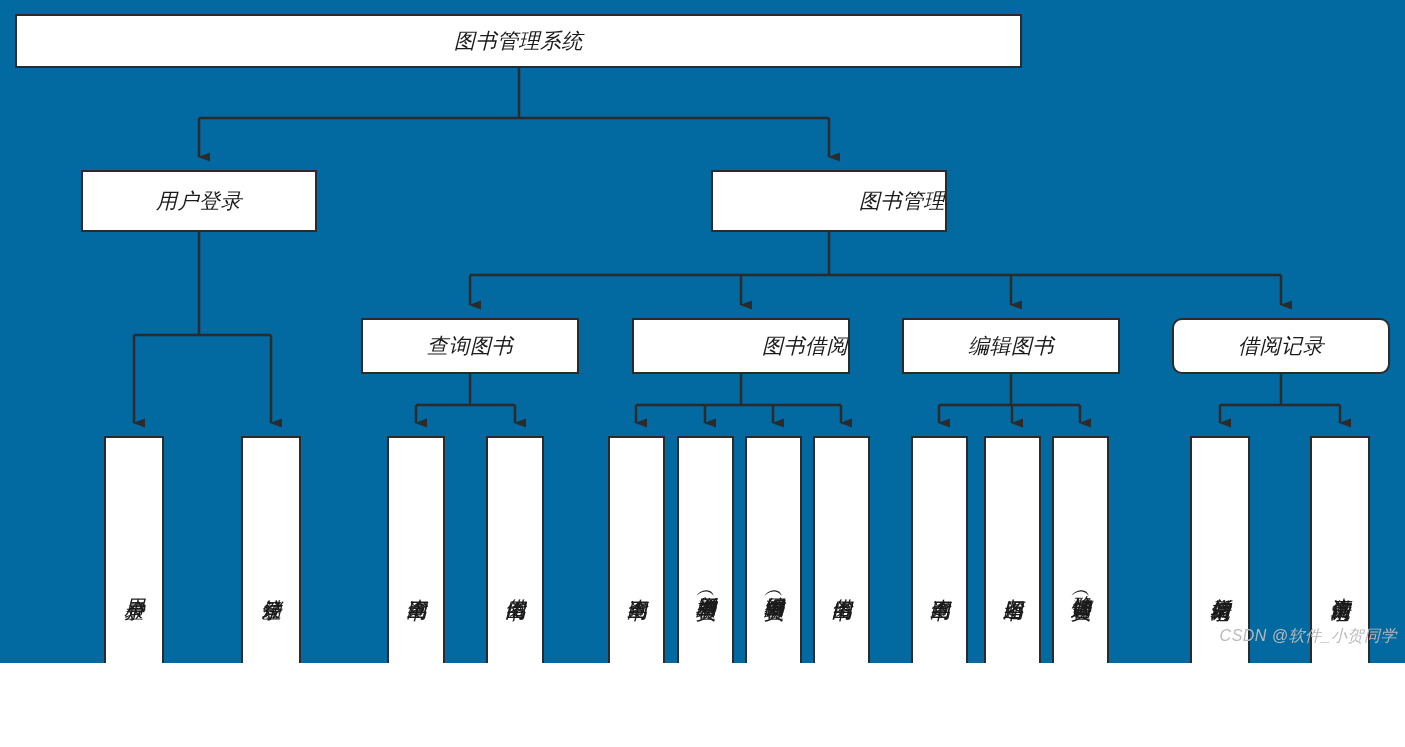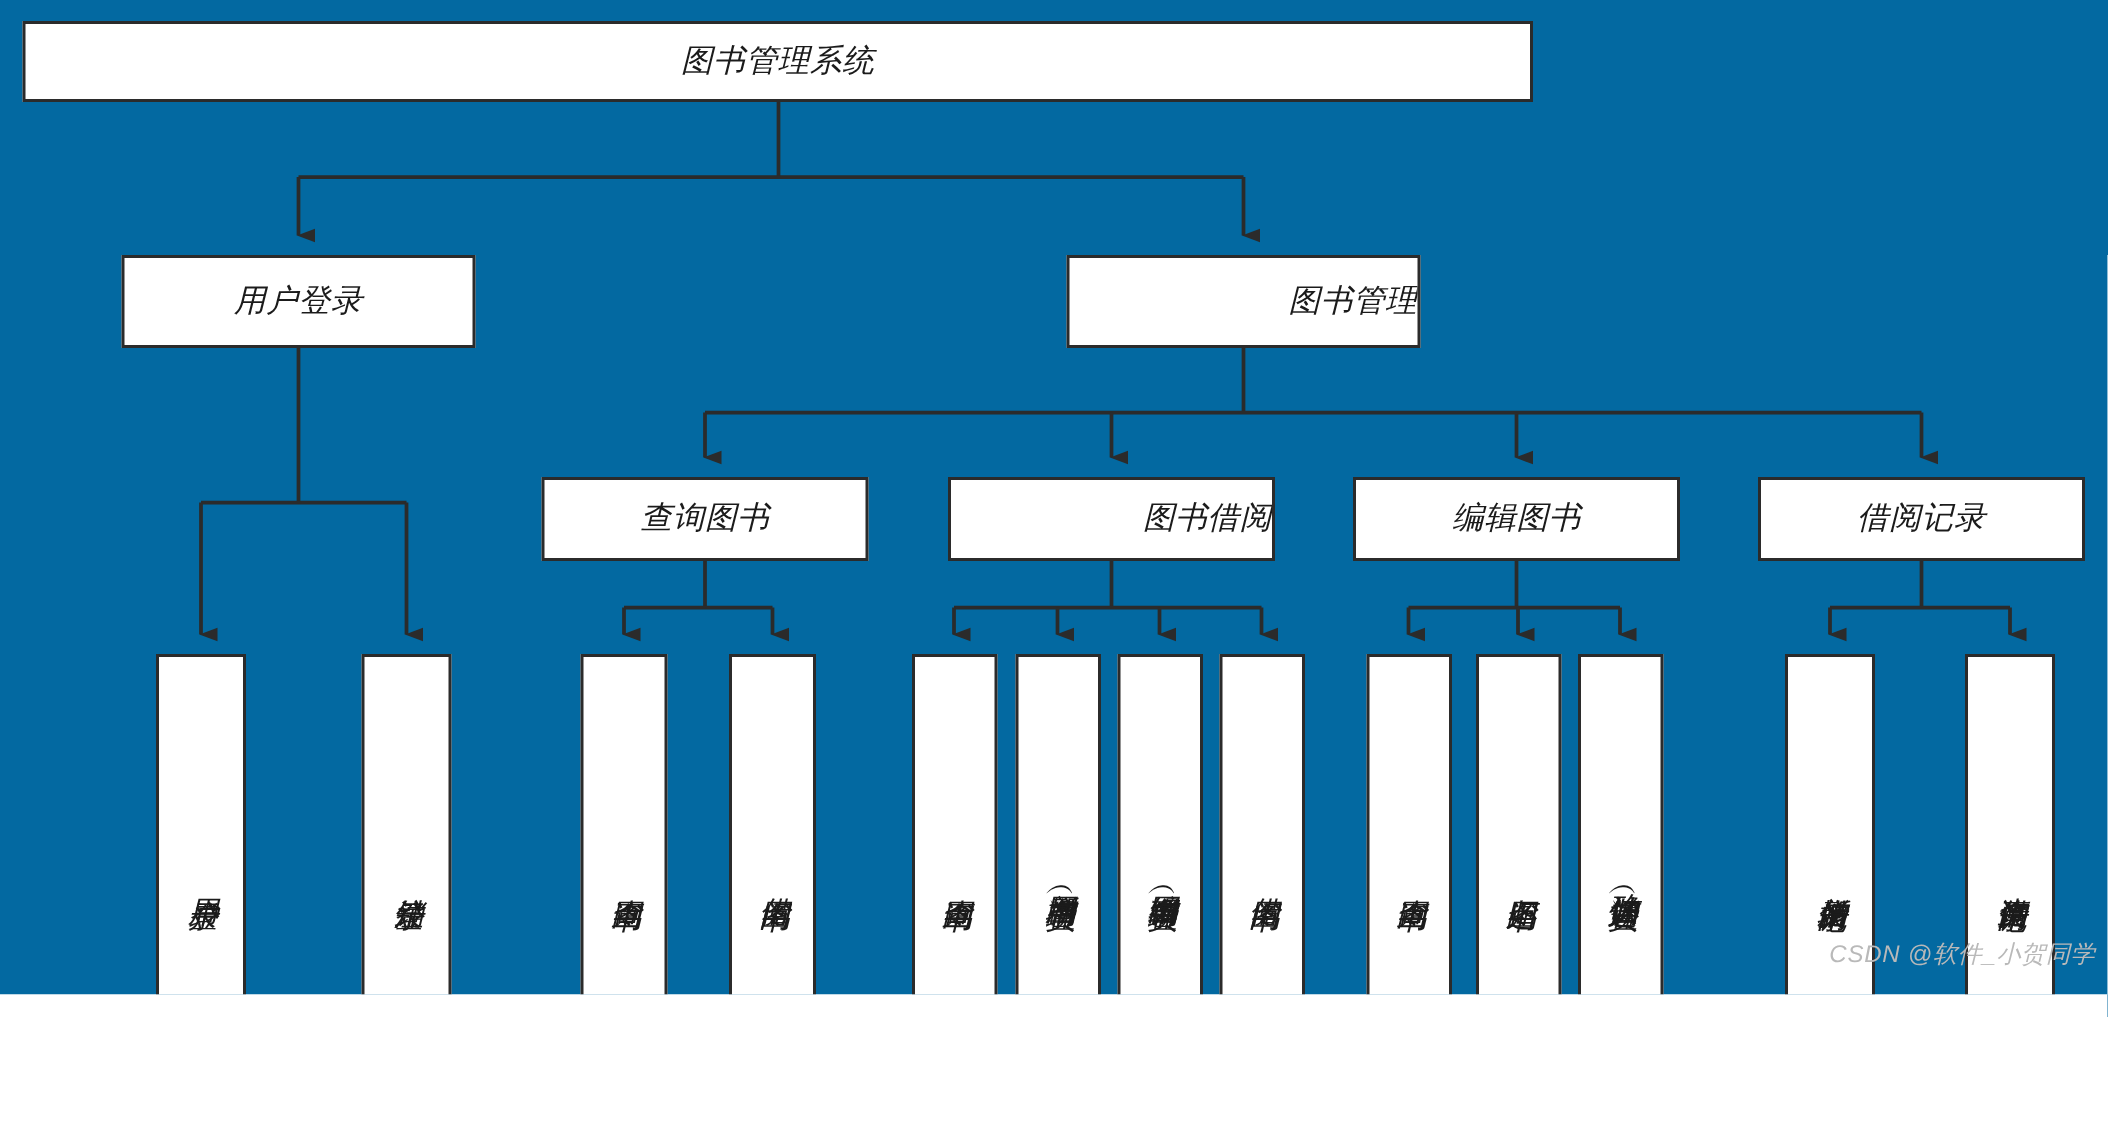--- a/index.html
+++ b/index.html
@@ -126,21 +126,21 @@
       </div>
       <div class="node-box" style="left: 361px; top: 318px; width: 218px; height: 56px;">
         <span class="node-label-h">查询图书</span>
       </div>
       <div class="node-box" style="left: 632px; top: 318px; width: 218px; height: 56px; justify-content: flex-end;">
         <span class="node-label-h">图书借阅</span>
       </div>
       <div class="node-box" style="left: 902px; top: 318px; width: 218px; height: 56px;">
         <span class="node-label-h">编辑图书</span>
       </div>
-      <div class="node-box" style="left: 1172px; top: 318px; width: 218px; height: 56px;">
+      <div class="node-box" style="left: 1172px; top: 318px; width: 218px; height: 56px; border-radius: 10px;">
         <span class="node-label-h">借阅记录</span>
       </div>
       <div class="node-box" style="left: 104px; top: 436px; width: 60px; height: 297px;">
         <span class="node-label-v">用户登录</span>
       </div>
       <div class="node-box" style="left: 241px; top: 436px; width: 60px; height: 297px;">
         <span class="node-label-v">注销登录</span>
       </div>
       <div class="node-box" style="left: 387px; top: 436px; width: 58px; height: 297px;">
         <span class="node-label-v">查询图书</span>

